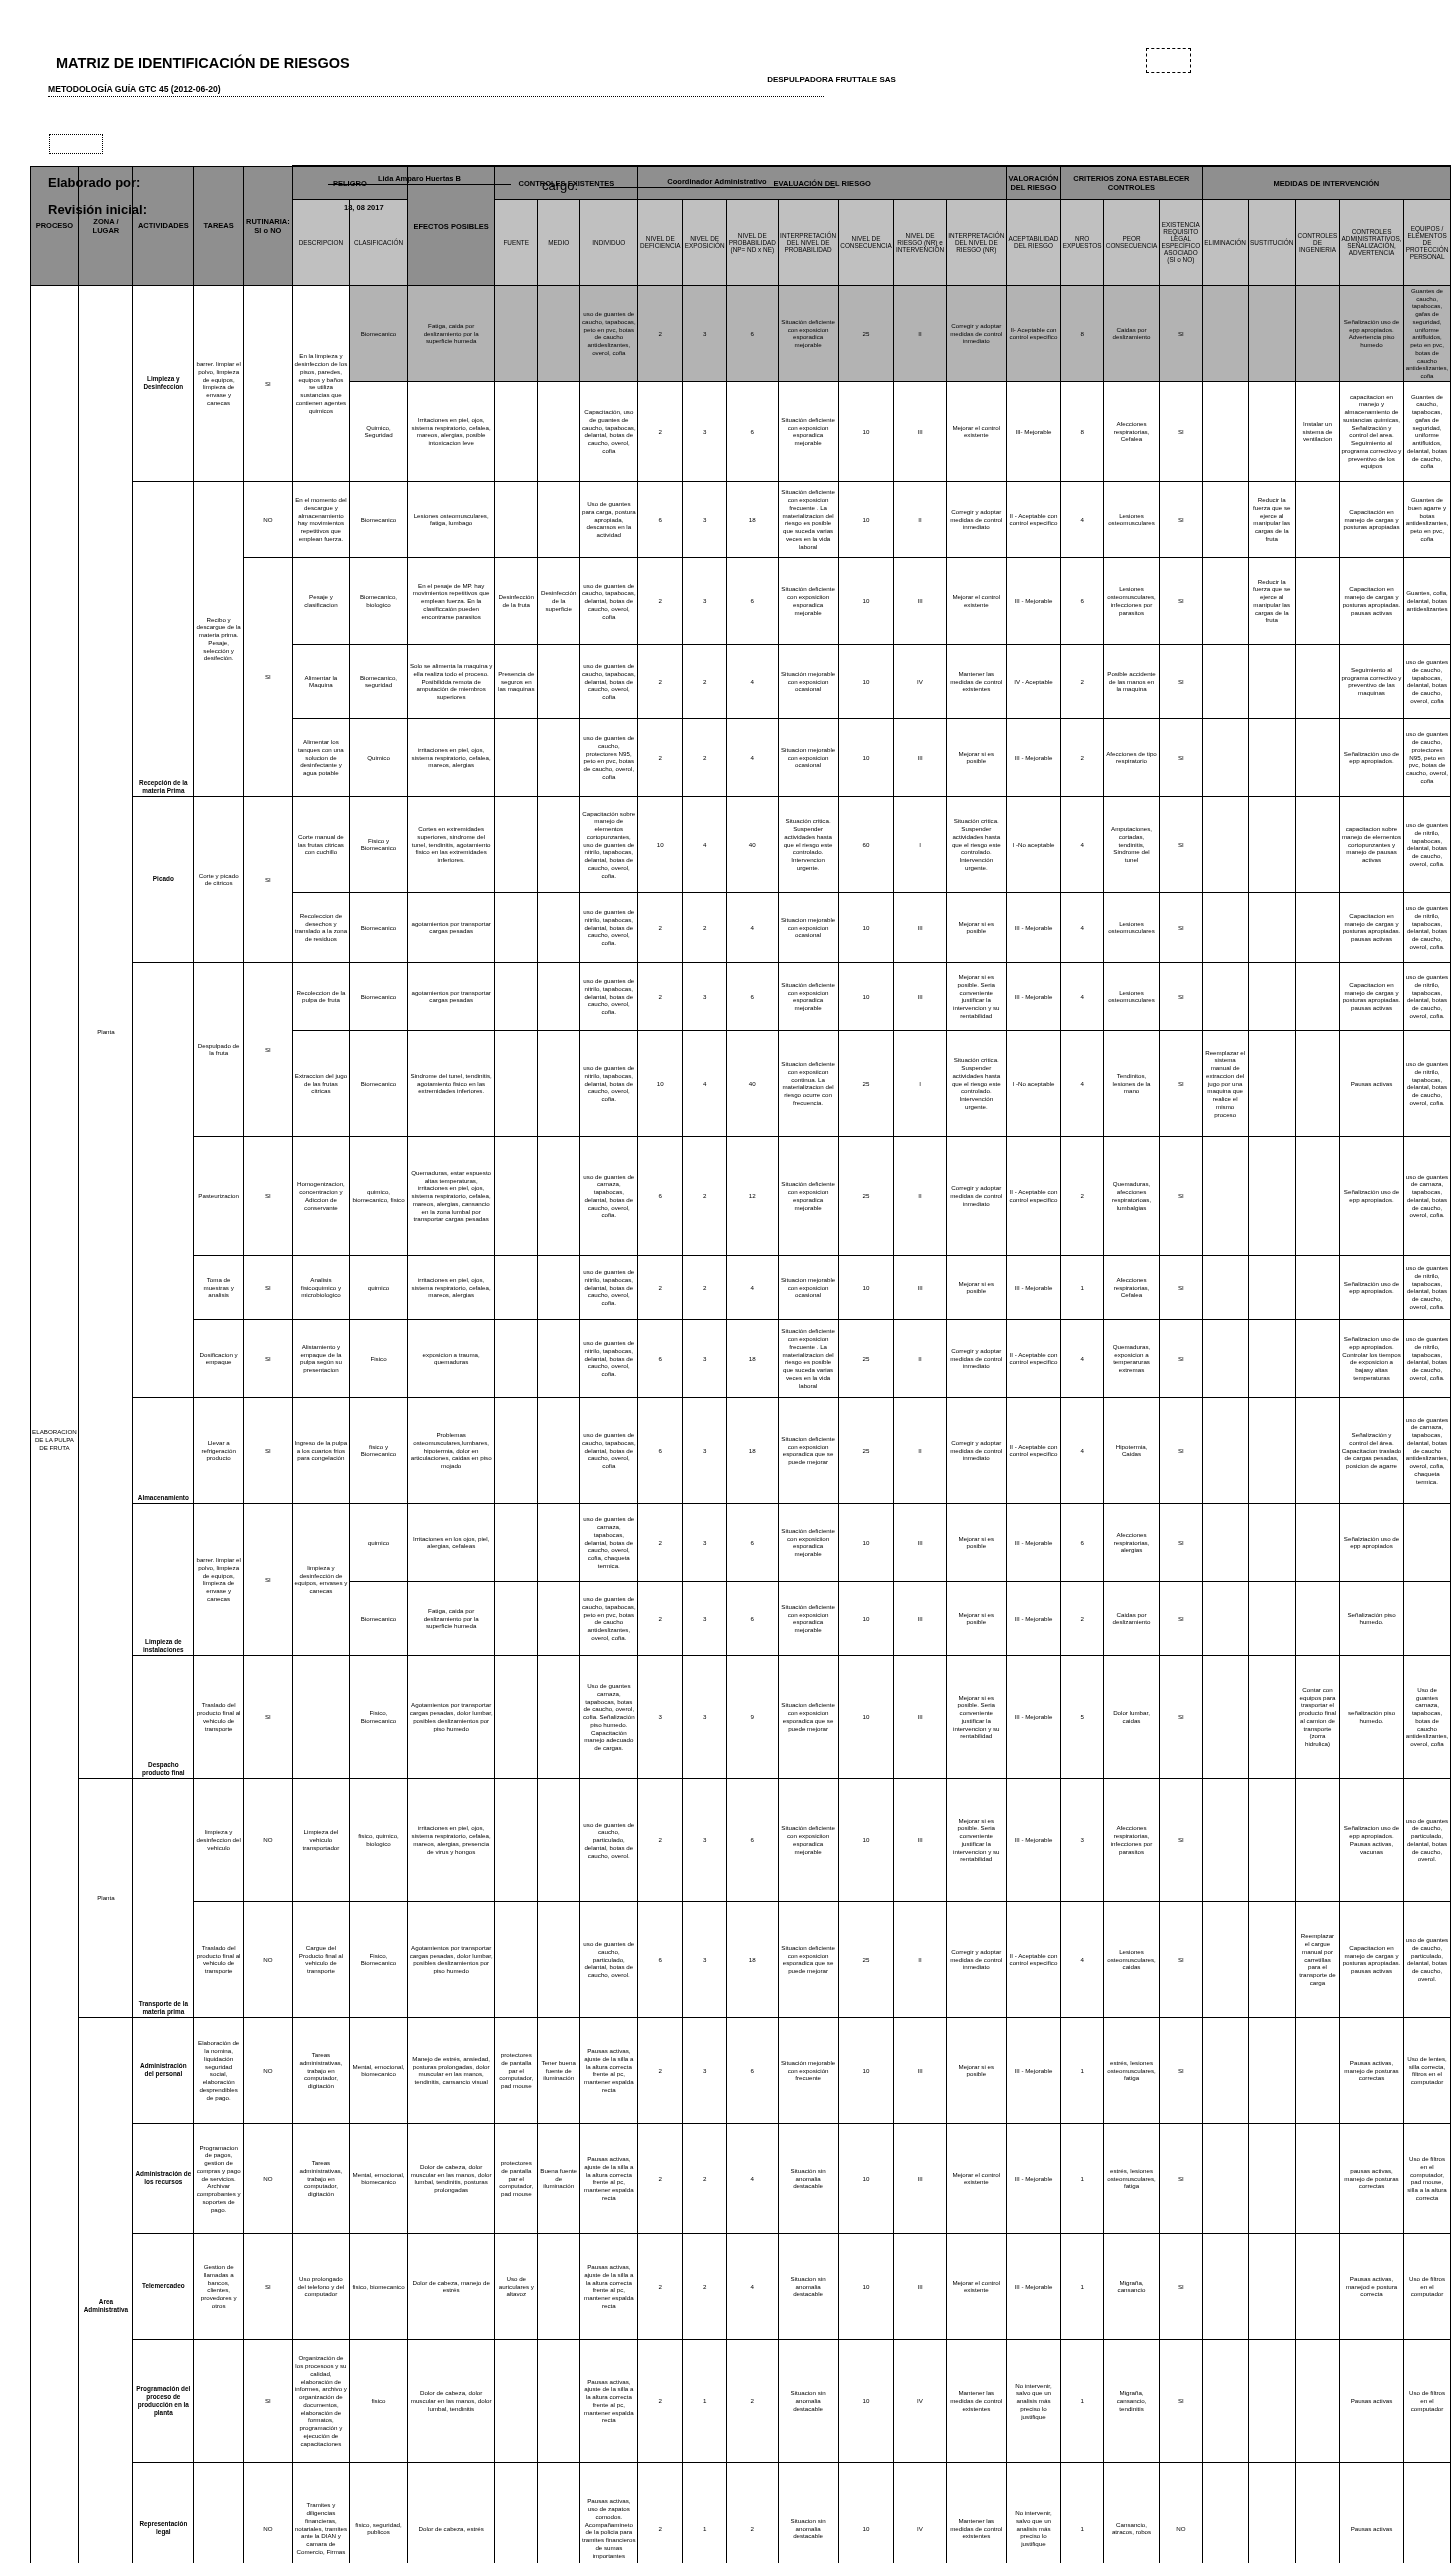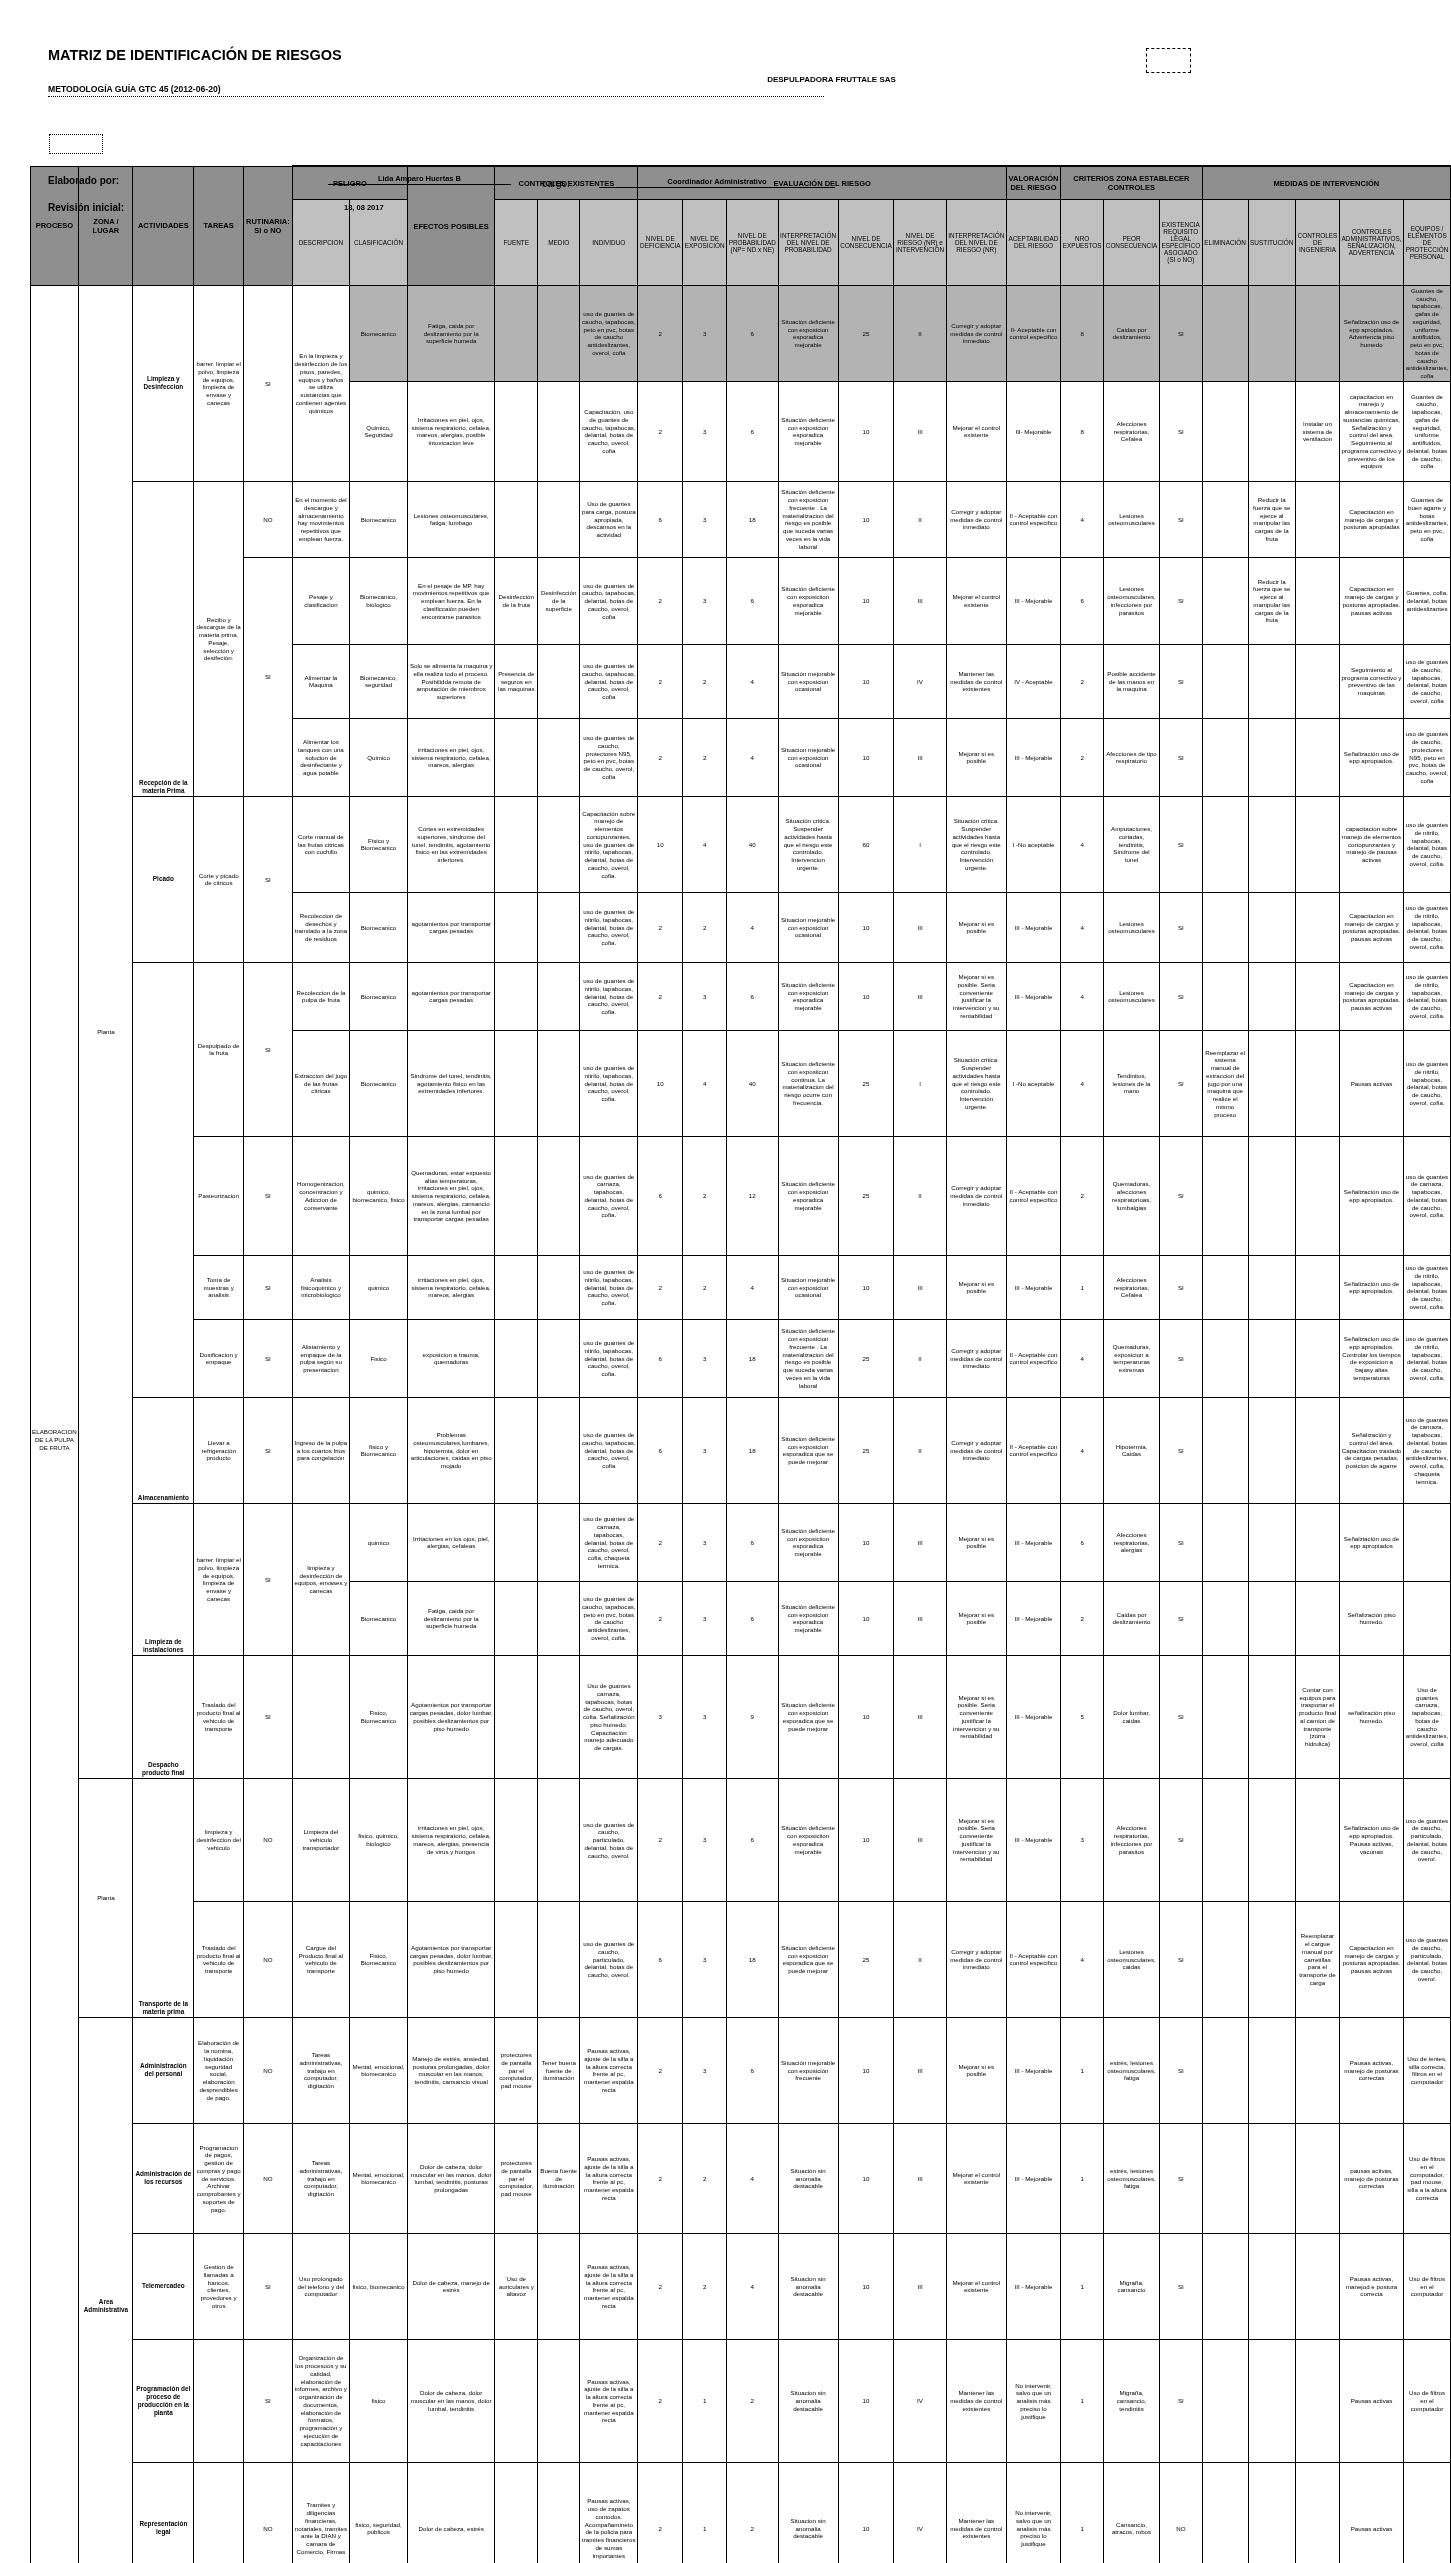--- a/index.html
+++ b/index.html
@@ -1,23 +1,23 @@
 <!DOCTYPE html>
 <html style="font-size:8.6px"><head>
 <meta charset="utf-8">
 <style>
   html,body{margin:0;padding:0;background:#fff;}
   body{width:1451px;font-family:"Liberation Sans",sans-serif;color:#000;}
   .page-head{position:relative;height:161px;}
-  .title{position:absolute;left:48px;top:47px;font-size:14.5px;font-weight:bold;margin:0;}
+  .title{position:absolute;left:48px;top:47px;font-size:14.5px;font-weight:bold;margin:8px;}
   .company{position:absolute;left:590px;top:75px;width:483px;text-align:center;font-size:8px;font-weight:bold;}
   .methodology{position:absolute;left:48px;top:84px;width:776px;font-size:8.6px;font-weight:bold;border-bottom:0.5px dotted #000;padding-bottom:2.1px;}
   .boxTR{position:absolute;left:1146px;top:48px;width:43px;height:22.5px;border:0.5px dashed #000;}
   .boxL{position:absolute;left:49px;top:134px;width:52px;height:18px;border:0.5px dotted #000;}
-  .metaLabel{position:absolute;font-size:10px;font-weight:bold;}
+  .metaLabel{position:absolute;font-size:13px;font-weight:bold;}
   .metaValue{position:absolute;font-size:7.5px;}
   .uline{border-bottom:0.5px solid #000;padding-bottom:1.1px;}
   table{border-collapse:collapse;table-layout:fixed;margin-left:29.5px;margin-top:4.3px;}
   th,td{border:0.5px solid #000;overflow:hidden;vertical-align:middle;text-align:center;padding:1.1px 1.6px;word-wrap:break-word;}
   thead th{font-weight:bold;}
   th.g1{background:#8f8f8f;font-size:7.5px;margin-left:33px;}
   th.g1.thick{border-top:2.7px solid #000;}
   th.g2{background:#c0c0c0;font-size:6.4px;font-weight:normal;}
   td{font-size:6.2px;line-height:1.25;background:#fff;}
   td.shade{background:#b3b3b3;}

